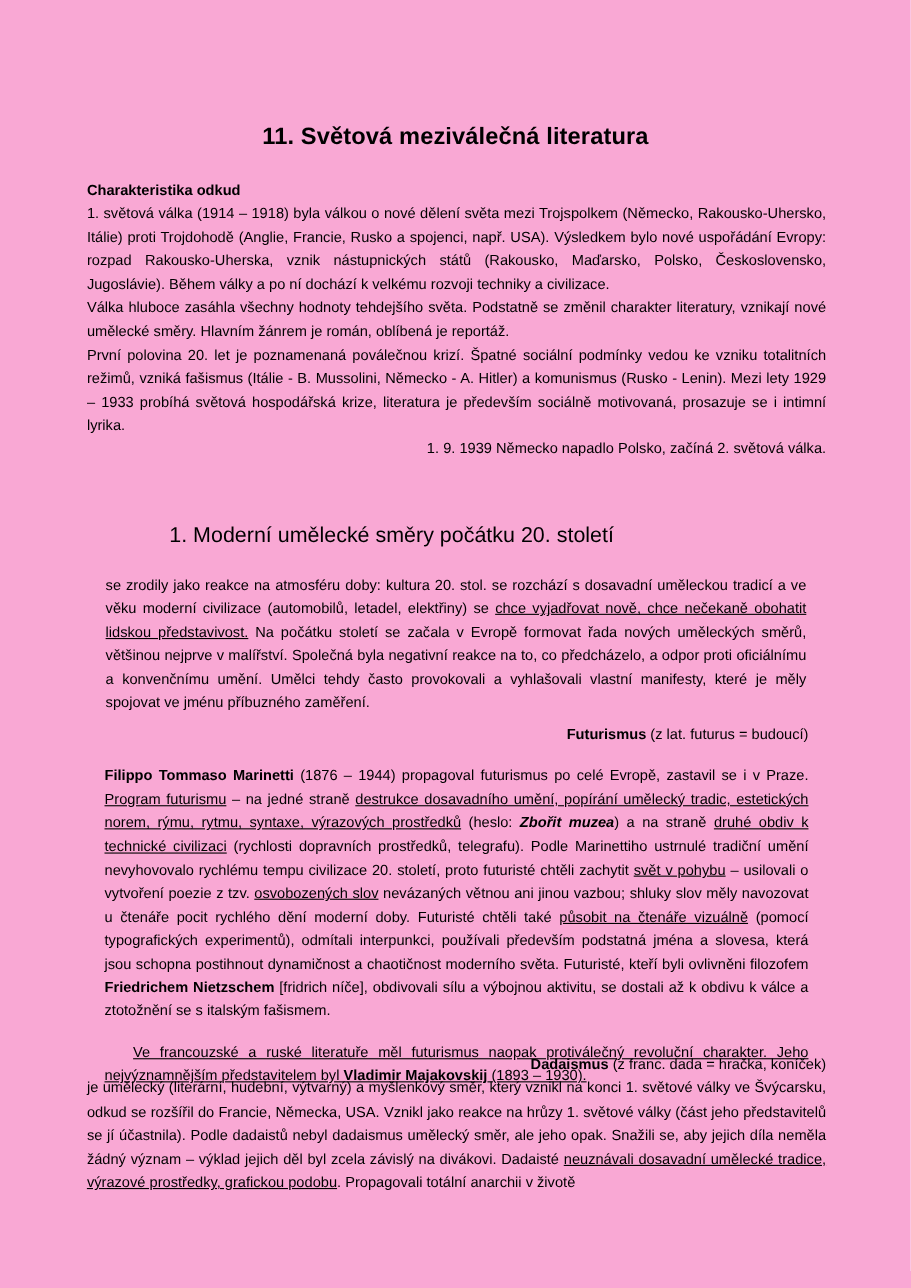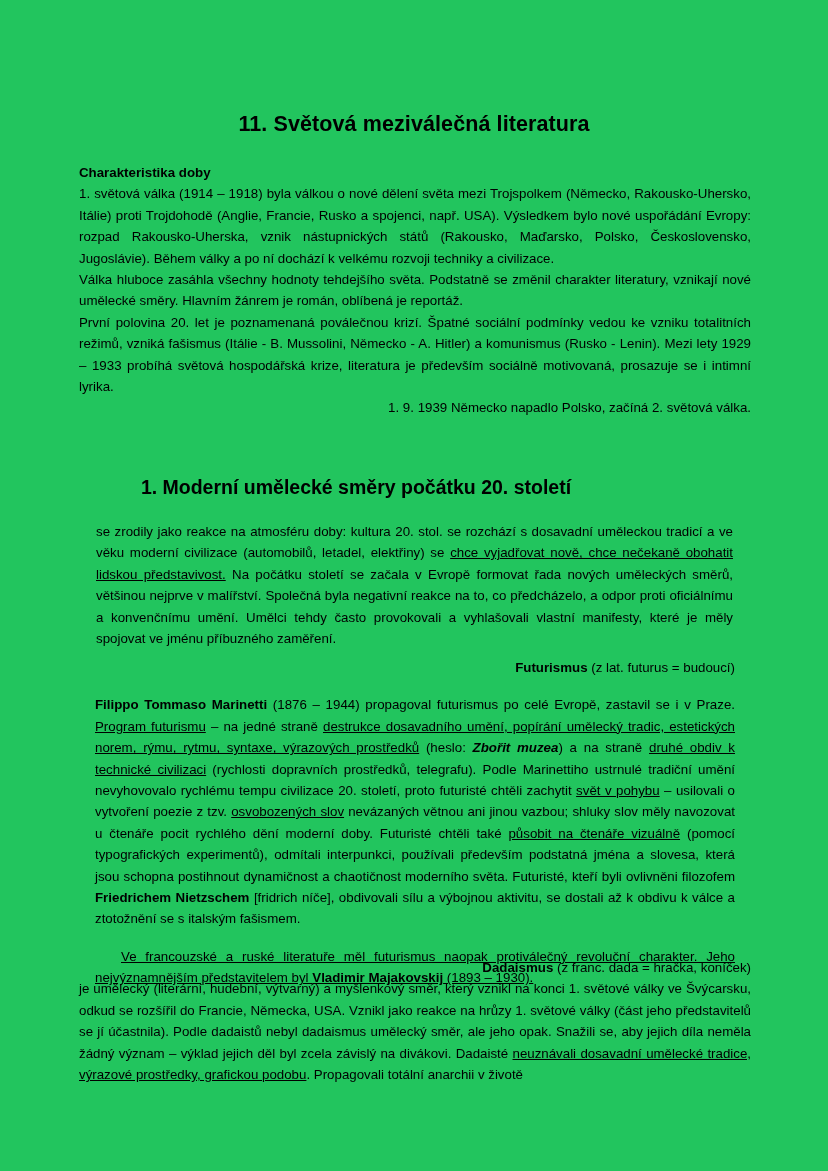--- a/index.html
+++ b/index.html
@@ -9,21 +9,21 @@
     background: #ffffff;
   }
   body {
     font-family: "Liberation Sans", sans-serif;
     color: #000000;
   }
   .page {
     position: relative;
     width: 828px;
     height: 1171px;
-    background: #22c55e;
+    background: #f9a8d4;
     overflow: hidden;
     box-sizing: border-box;
   }
 
   
   .doc-title {
     position: absolute;
     left: 0;
     top: 98px;
     width: 828px;
@@ -52,21 +52,21 @@
   }
 
   
   .section-title {
     position: absolute;
     left: 0;
     top: 460px;
     width: 712px;
     text-align: center;
     font-size: 19.5px;
-    font-weight: bold;
+    font-weight: normal;
     line-height: 1.2;
   }
 
   
   .block-b {
     position: absolute;
     left: 84px;
     top: 509px;
     width: 661px;
     font-size: 13.3px;
@@ -113,21 +113,21 @@
   .just > span { display: inline; }
 </style>
 </head>
 <body>
 
 <div class="page">
 
   <h1 class="doc-title">11. Světová meziválečná literatura</h1>
 
   <div class="block-a">
-    <p class="sub-head">Charakteristika doby</p>
+    <p class="sub-head">Charakteristika odkud</p>
     <p class="just">1. světová válka (1914 – 1918) byla válkou o nové dělení světa mezi Trojspolkem (Německo, Rakousko-Uhersko, Itálie) proti Trojdohodě (Anglie, Francie, Rusko a spojenci, např. USA). Výsledkem bylo nové uspořádání Evropy: rozpad Rakousko-Uherska, vznik nástupnických států (Rakousko, Maďarsko, Polsko, Československo, Jugoslávie). Během války a po ní dochází k velkému rozvoji techniky a civilizace.</p>
     <p class="just">Válka hluboce zasáhla všechny hodnoty tehdejšího světa. Podstatně se změnil charakter literatury, vznikají nové umělecké směry. Hlavním žánrem je román, oblíbená je reportáž.</p>
     <p class="just">První polovina 20. let je poznamenaná poválečnou krizí. Špatné sociální podmínky vedou ke vzniku totalitních režimů, vzniká fašismus (Itálie - B. Mussolini, Německo - A. Hitler) a komunismus (Rusko - Lenin). Mezi lety 1929 – 1933 probíhá světová hospodářská krize, literatura je především sociálně motivovaná, prosazuje se i intimní lyrika.</p>
     <p class="lead-left">1. 9. 1939 Německo napadlo Polsko, začíná 2. světová válka.</p>
   </div>
 
   <h2 class="section-title">1. Moderní umělecké směry počátku 20. století</h2>
 
   <div class="block-b">
     <p class="just"><span>se zrodily jako reakce na atmosféru doby: kultura 20. stol. se rozchází s dosavadní uměleckou tradicí a ve věku moderní civilizace (automobilů, letadel, elektřiny) se </span><u>chce vyjadřovat nově, chce nečekaně obohatit lidskou představivost.</u><span> Na počátku století se začala v Evropě formovat řada nových uměleckých směrů, většinou nejprve v malířství. Společná byla negativní reakce na to, co předcházelo, a odpor proti oficiálnímu a konvenčnímu umění. Umělci tehdy často provokovali a vyhlašovali vlastní manifesty, které je měly spojovat ve jménu příbuzného zaměření.</span></p>

